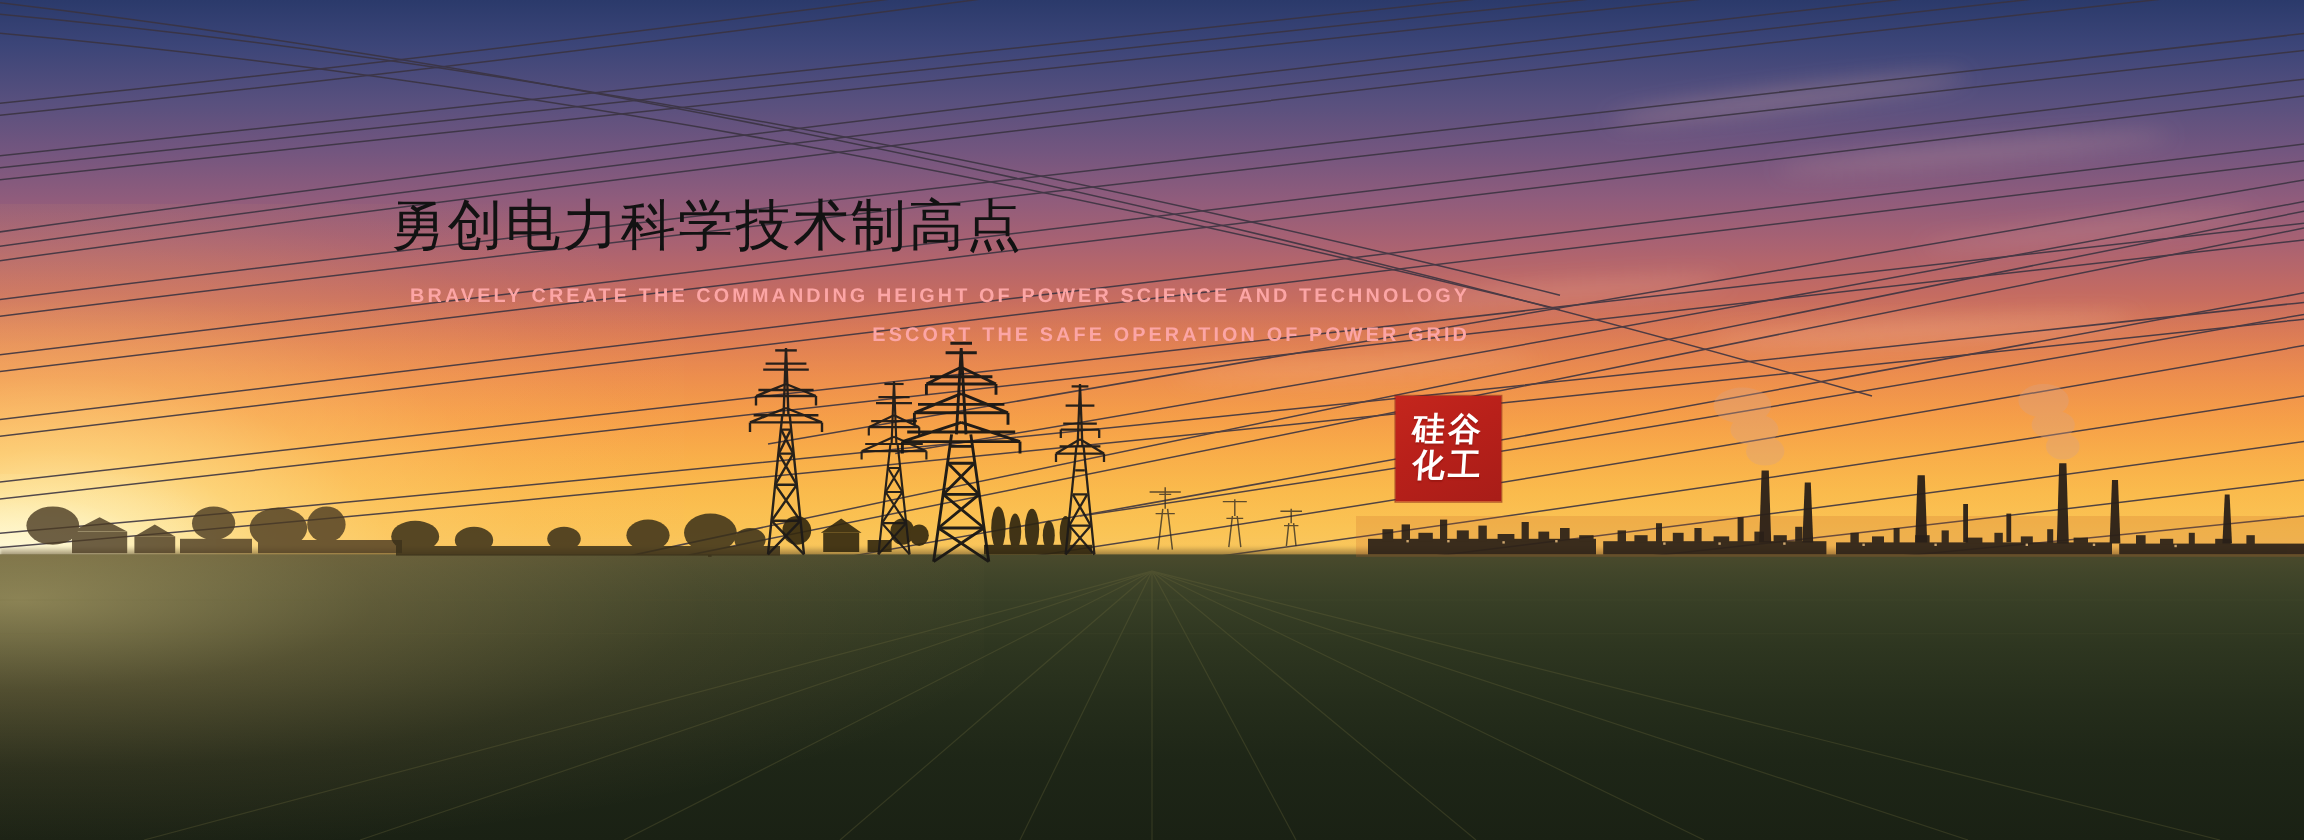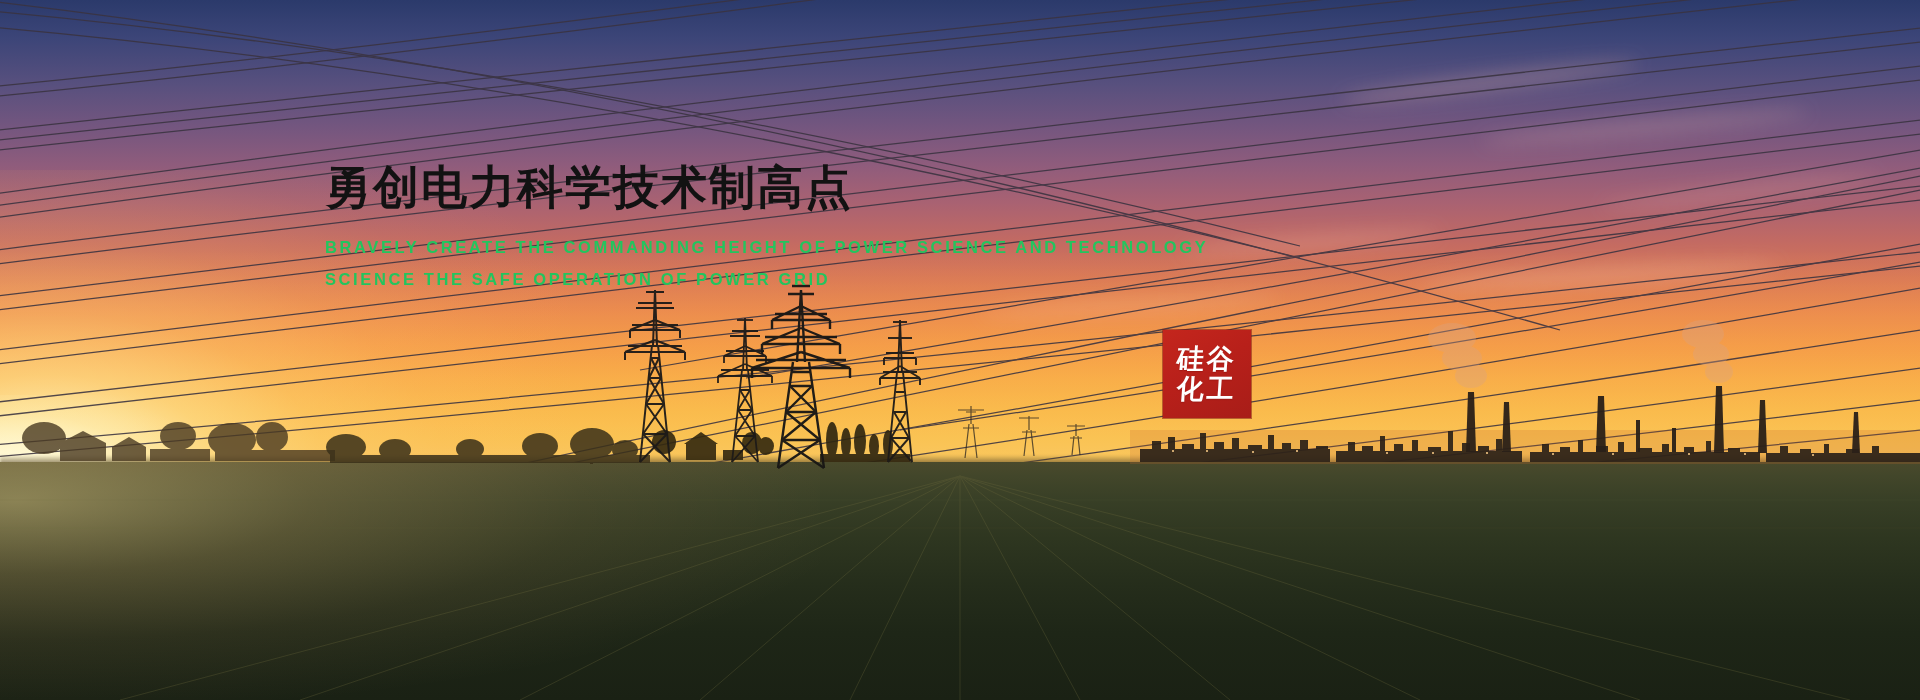--- a/index.html
+++ b/index.html
@@ -77,28 +77,29 @@
     filter:blur(1.5px);
   }
 
   
   .scene{position:absolute;left:0;top:0;width:1920px;height:700px;}
 
   
   .copy{position:absolute;left:325px;top:158px;width:900px;}
   .cn-line{
     font-size:46px;line-height:59px;color:#121212;letter-spacing:2px;
-    font-weight:700;white-space:nowrap;
+    font-weight:400;white-space:nowrap;
     font-family:"DejaVu Sans","Liberation Sans",sans-serif;
   }
   .en-block{margin-top:14px;}
   .en-line{
-    font-size:16.5px;line-height:32px;color:#22c55e;
+    font-size:16.5px;line-height:32px;color:#fca5a5;
     letter-spacing:2.6px;font-weight:bold;white-space:nowrap;
     font-family:"Liberation Sans","DejaVu Sans",sans-serif;
+    text-align:right;
   }
 
   
   .logo{
     position:absolute;left:1163px;top:330px;width:88px;height:88px;
     background:linear-gradient(150deg,#c4261d 0%,#b8201a 45%,#a81d18 100%);
     box-shadow:0 0 0 1px rgba(130,25,18,.55);
     display:flex;flex-direction:column;align-items:center;justify-content:center;
   }
   .logo-row{
@@ -383,21 +384,21 @@
         <rect x="1744" y="453" width="2" height="2"></rect>
           <rect x="1812" y="454" width="2" height="2"></rect>
       </g>
     </g>
   </svg>
 
   <div class="copy">
     <div class="cn-line">勇创电力科学技术制高点</div>
     <div class="en-block">
       <div class="en-line">BRAVELY CREATE THE COMMANDING HEIGHT OF POWER SCIENCE AND TECHNOLOGY</div>
-      <div class="en-line">SCIENCE THE SAFE OPERATION OF POWER GRID</div>
+      <div class="en-line">ESCORT THE SAFE OPERATION OF POWER GRID</div>
     </div>
   </div>
 
   <div class="logo">
     <div class="logo-row">硅谷</div>
     <div class="logo-row">化工</div>
   </div>
 
 </div>
 

